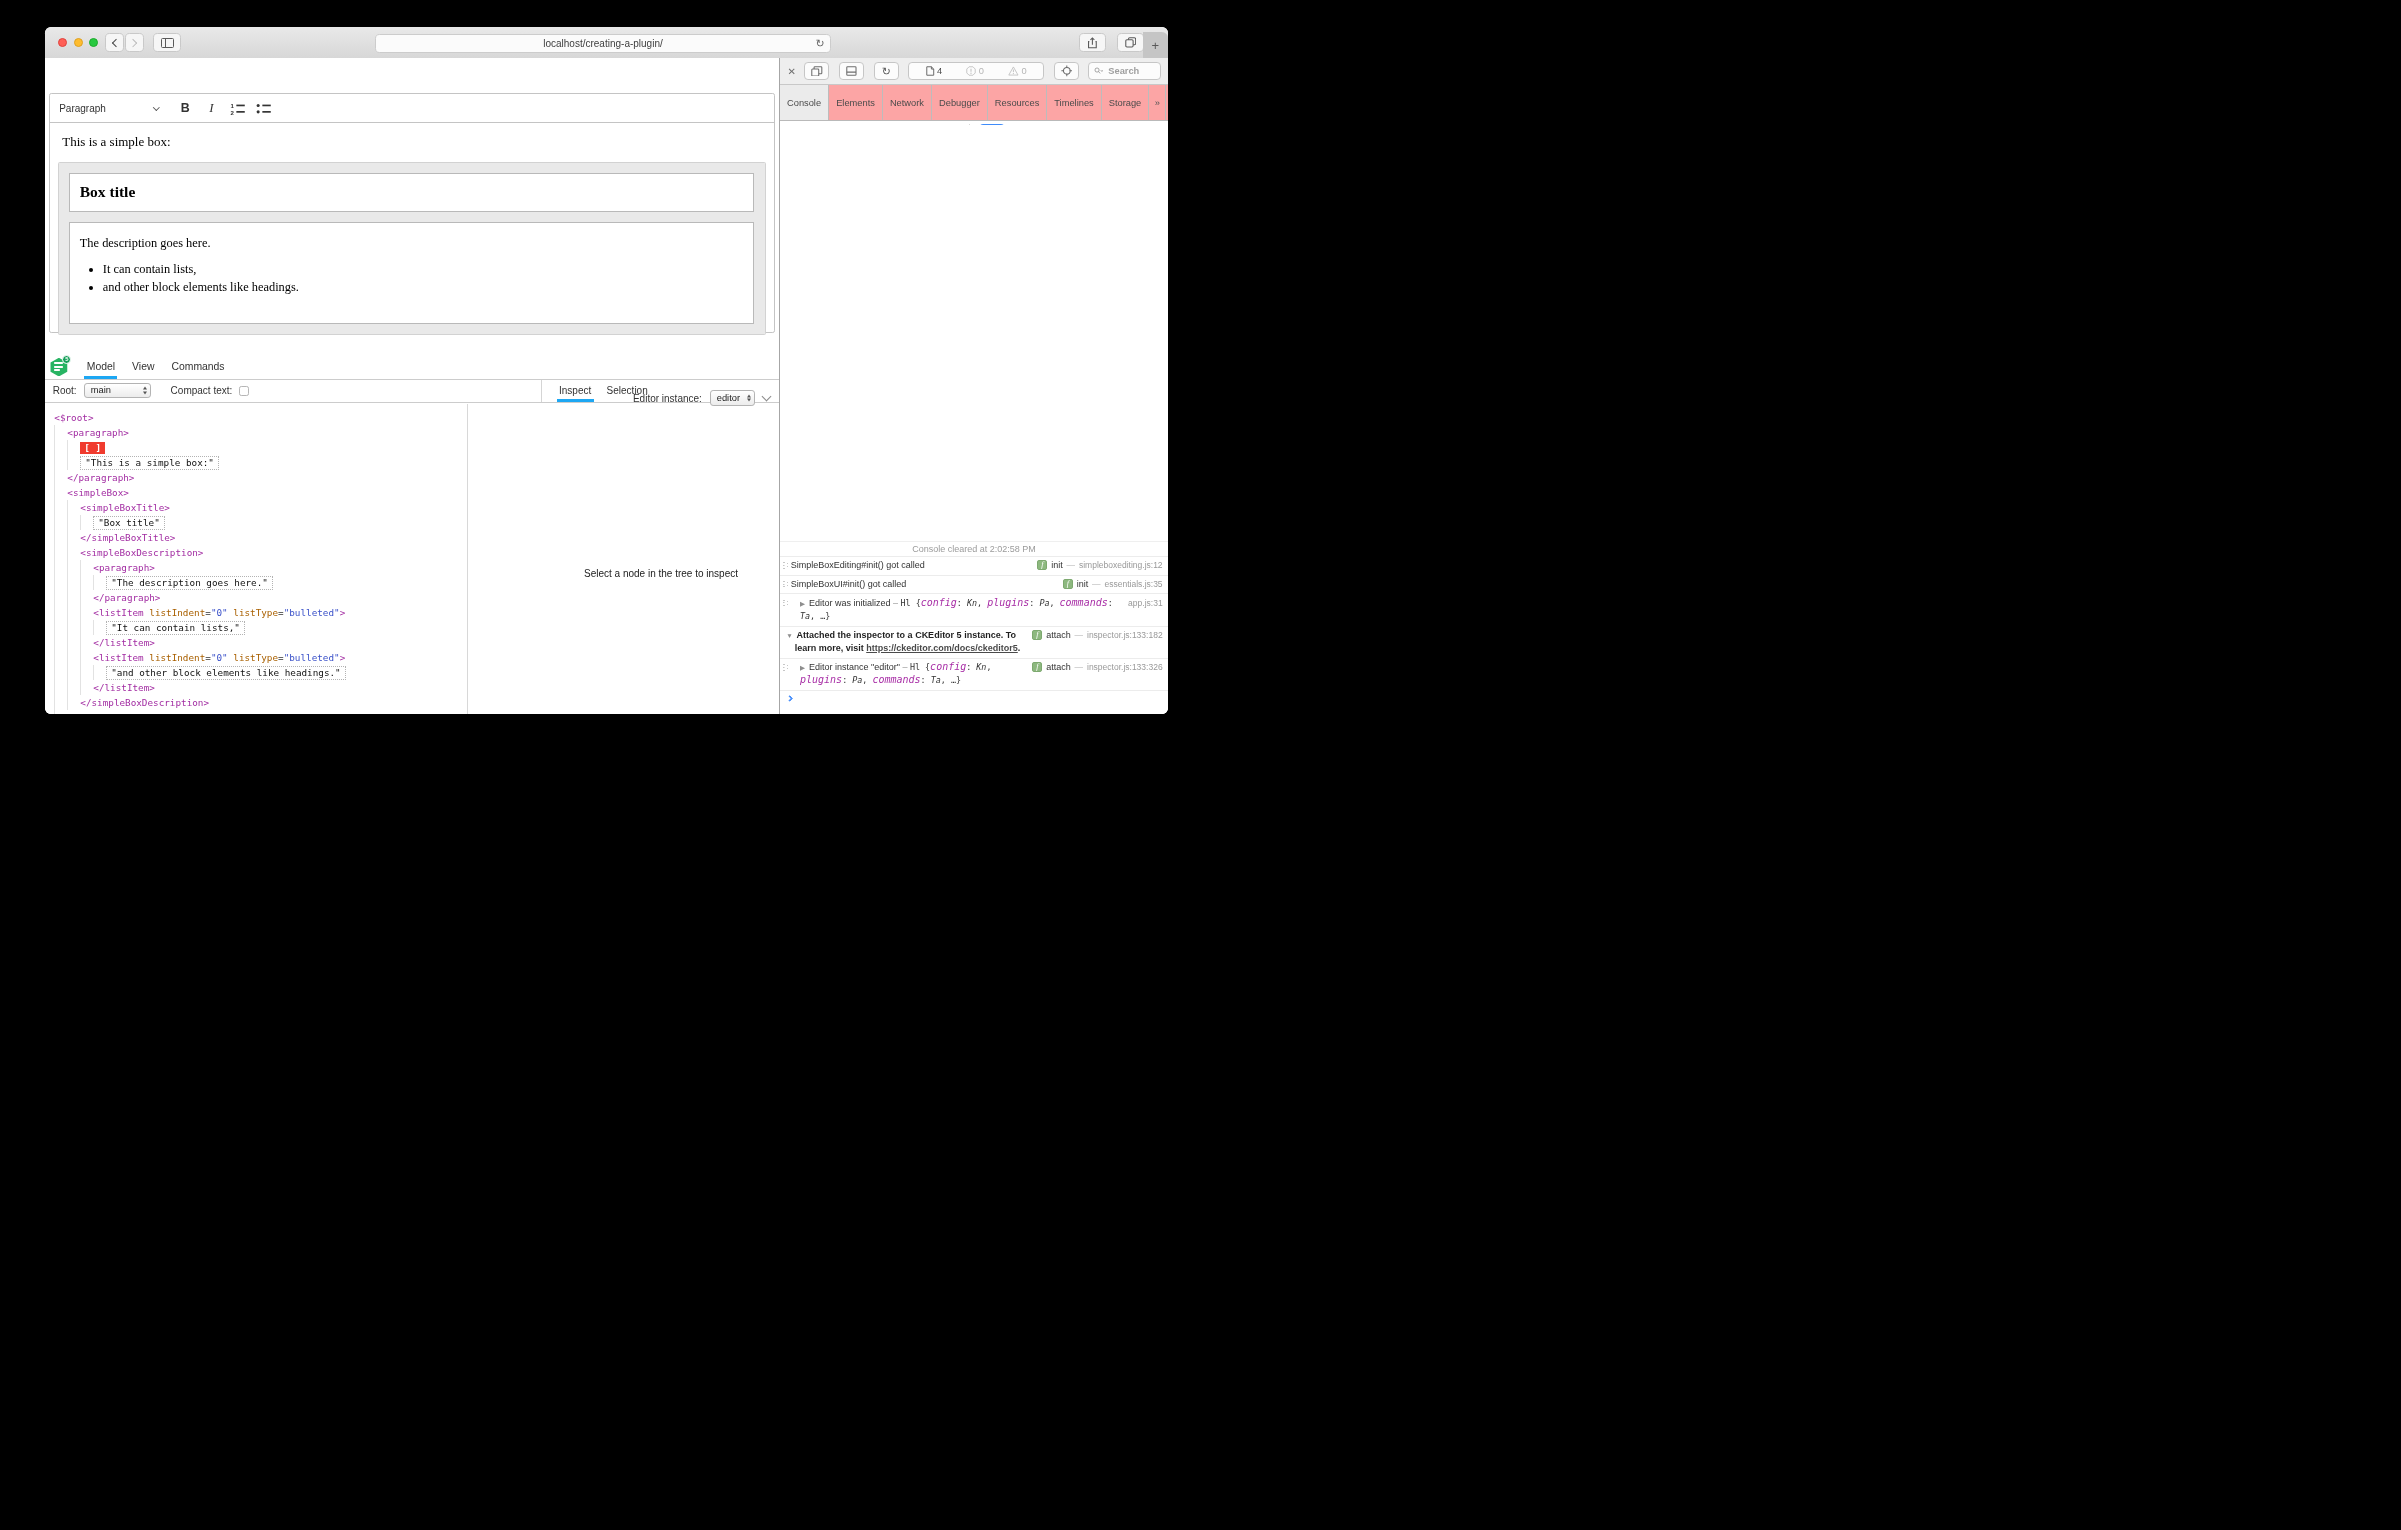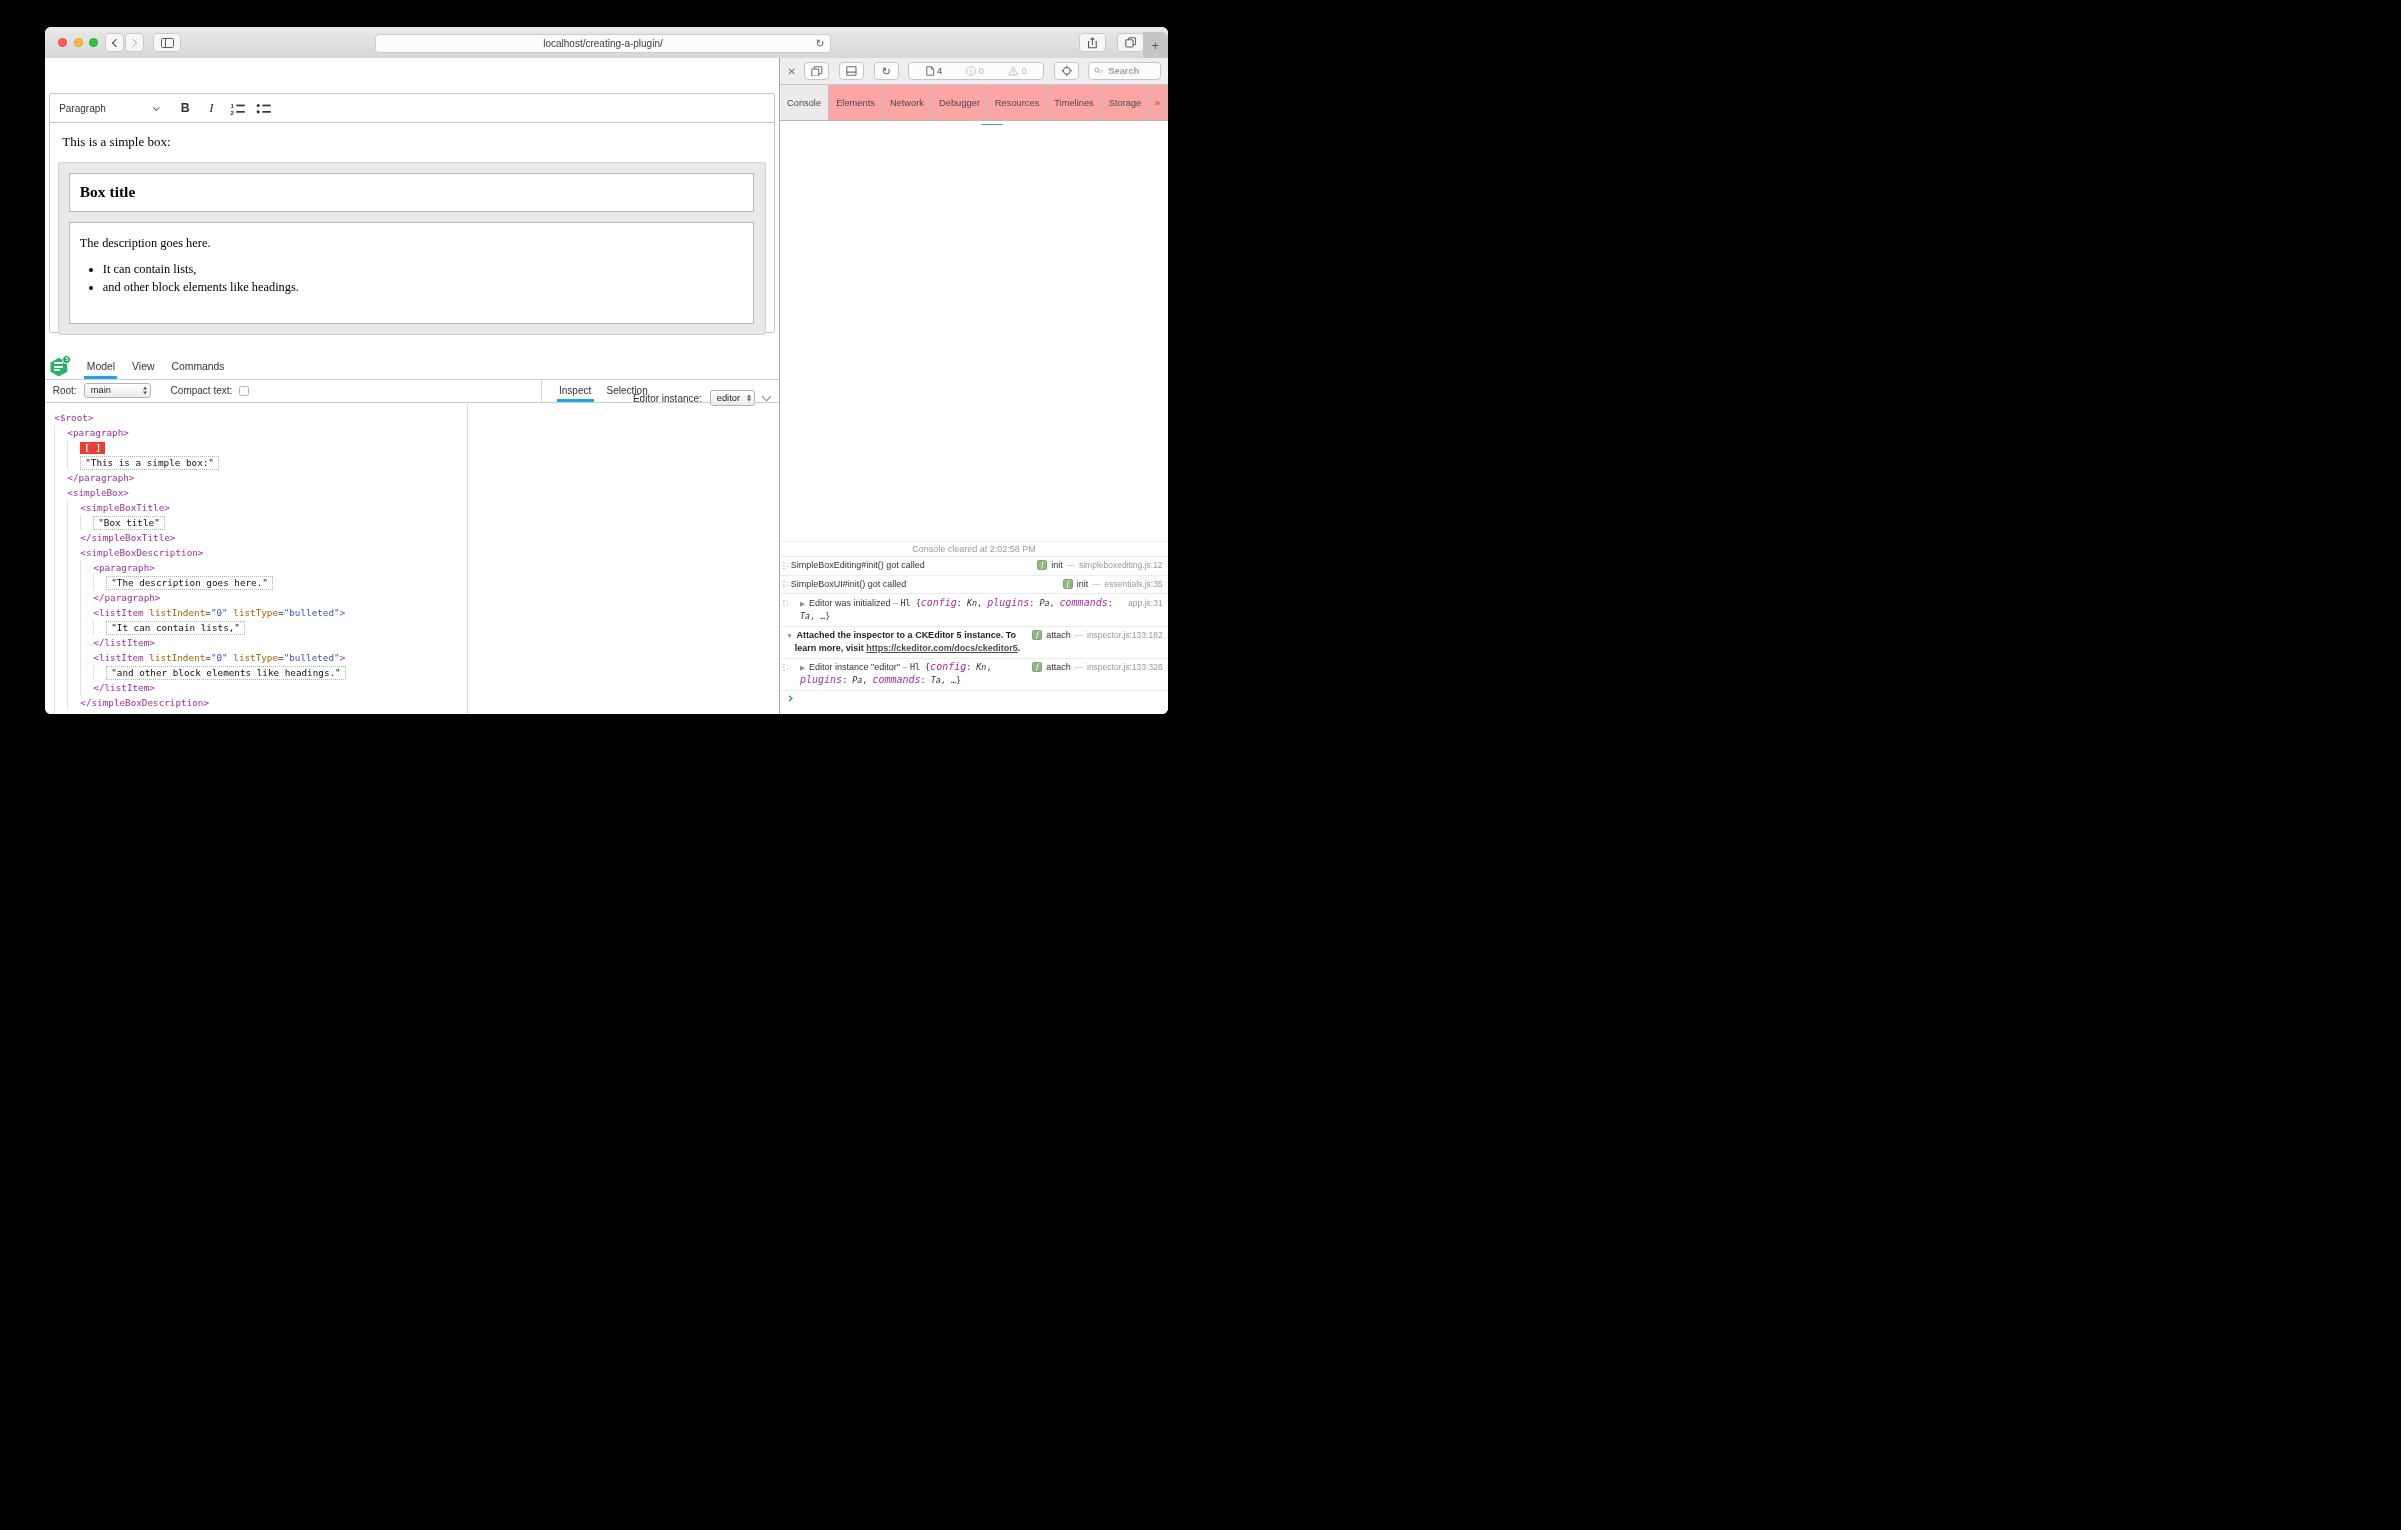--- a/index.html
+++ b/index.html
@@ -297,20 +297,23 @@
               <div class="tree-line"><span class="guide"></span><span class="guide"></span><span class="guide"></span><span class="tk-tag">&lt;/paragraph&gt;</span></div>
               <div class="tree-line"><span class="guide"></span><span class="guide"></span><span class="guide"></span><span class="tk-tag">&lt;listItem </span><span class="tk-attr">listIndent</span><span class="tk-plain">=</span><span class="tk-val">"0"</span><span class="tk-plain"> </span><span class="tk-attr">listType</span><span class="tk-plain">=</span><span class="tk-val">"bulleted"</span><span class="tk-tag">&gt;</span></div>
               <div class="tree-line"><span class="guide"></span><span class="guide"></span><span class="guide"></span><span class="guide"></span><span class="tk-text">"It can contain lists,"</span></div>
               <div class="tree-line"><span class="guide"></span><span class="guide"></span><span class="guide"></span><span class="tk-tag">&lt;/listItem&gt;</span></div>
               <div class="tree-line"><span class="guide"></span><span class="guide"></span><span class="guide"></span><span class="tk-tag">&lt;listItem </span><span class="tk-attr">listIndent</span><span class="tk-plain">=</span><span class="tk-val">"0"</span><span class="tk-plain"> </span><span class="tk-attr">listType</span><span class="tk-plain">=</span><span class="tk-val">"bulleted"</span><span class="tk-tag">&gt;</span></div>
               <div class="tree-line"><span class="guide"></span><span class="guide"></span><span class="guide"></span><span class="guide"></span><span class="tk-text">"and other block elements like headings."</span></div>
               <div class="tree-line"><span class="guide"></span><span class="guide"></span><span class="guide"></span><span class="tk-tag">&lt;/listItem&gt;</span></div>
               <div class="tree-line"><span class="guide"></span><span class="guide"></span><span class="tk-tag">&lt;/simpleBoxDescription&gt;</span></div>
               <div class="tree-line"><span class="guide"></span><span class="tk-tag">&lt;/simpleBox&gt;</span></div>
             </div>
+          <div class="inspect-pane">
+            <div class="inspect-empty">Select a node in the tree to inspect</div>
+          </div>
         </div>
       </div>
     </div>
 
     <div class="devtools">
       <div class="dt-toolbar">
         <div class="dt-close">✕</div>
         <div class="dt-btn sq">
           <svg width="11.6" height="10.8" viewBox="0 0 15 14">
             <rect x="1" y="4" width="9" height="9" rx="1" fill="none" stroke="#6e6e6e" stroke-width="1.4"></rect>

